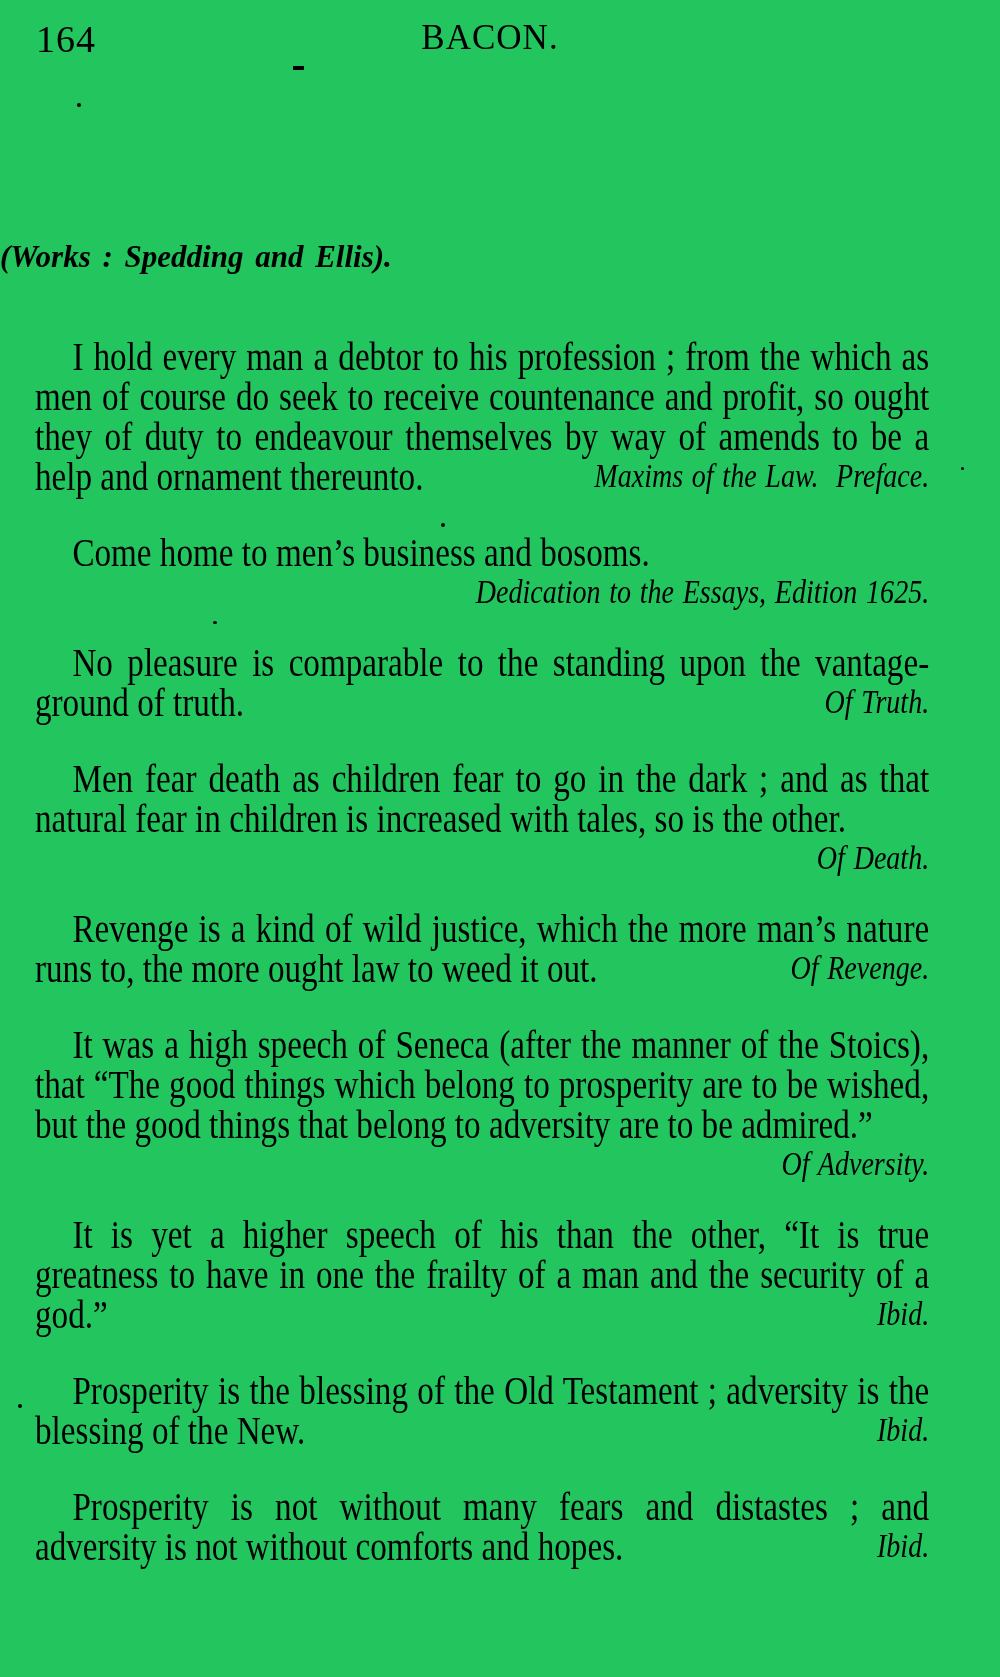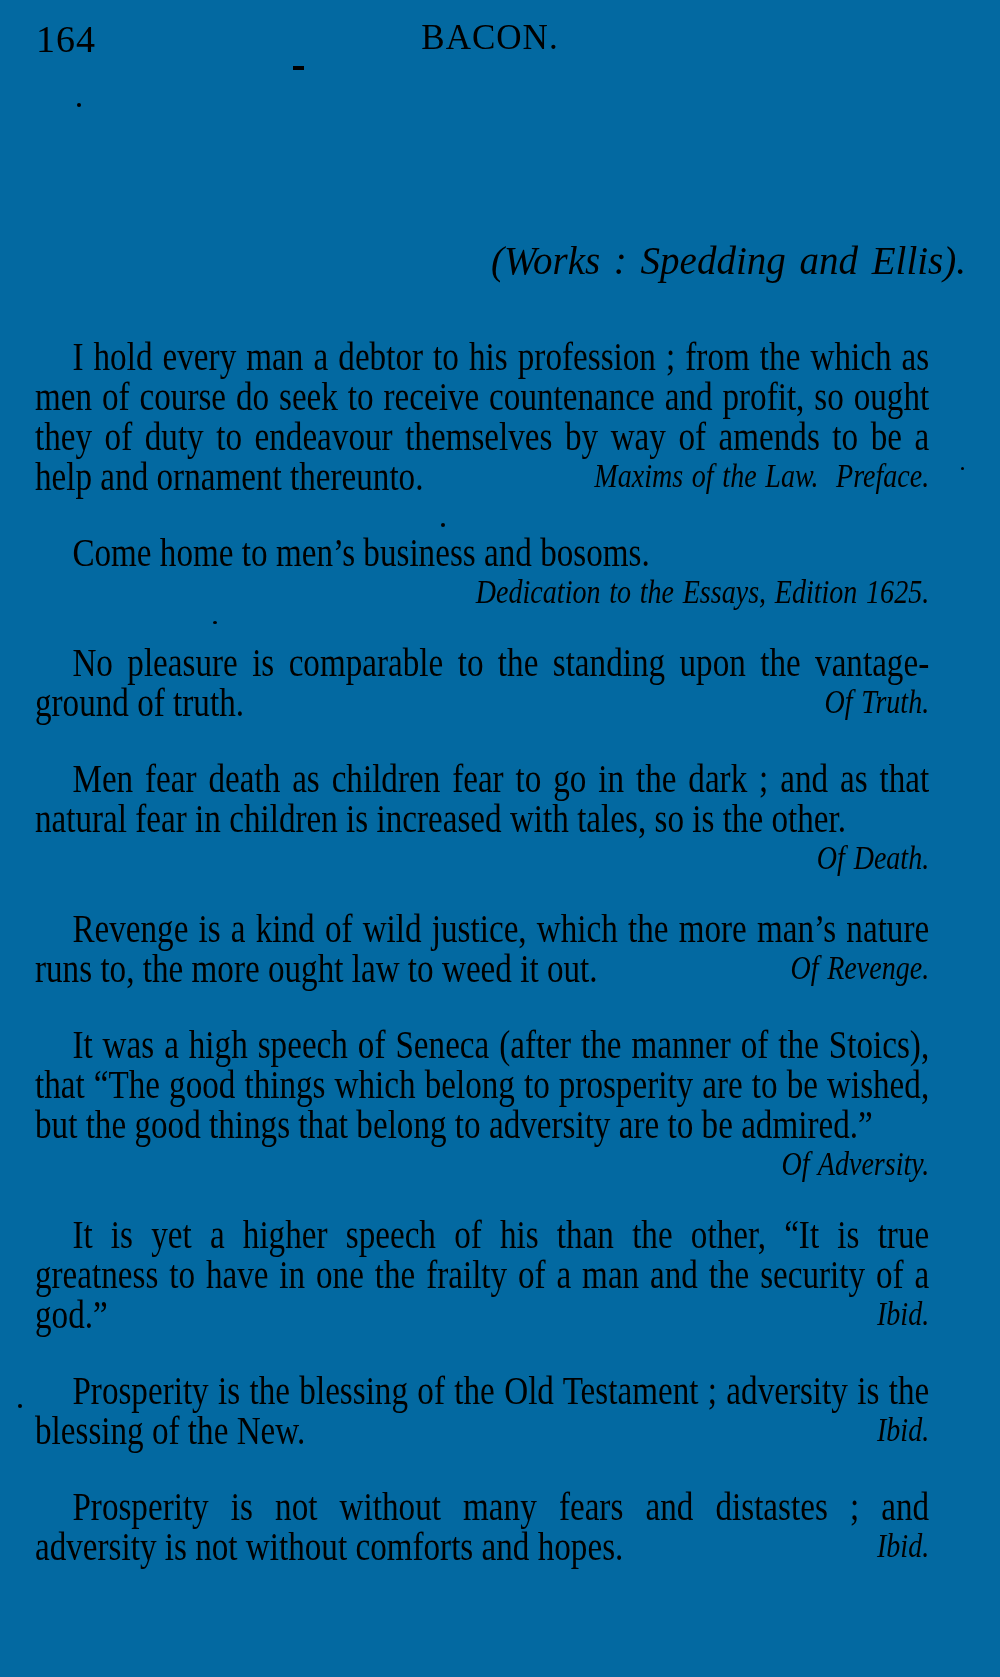--- a/index.html
+++ b/index.html
@@ -1,20 +1,20 @@
 <!DOCTYPE html>
 <html><head>
 <meta charset="utf-8">
 <style>
   html,body{margin:0;padding:0;background:#777;}
   #page{
     position:relative;
     width:1000px;height:1677px;
     margin:0 auto;
-    background:#0369a1;
+    background:#22c55e;
     color:#000000;
     font-family:"Liberation Serif","DejaVu Serif",serif;
     overflow:hidden;
   }
   .page-number{
     position:absolute;left:36px;top:20px;
     font-size:38px;line-height:1;
     letter-spacing:1px;
   }
   .running-head{
@@ -25,24 +25,25 @@
   .main-heading{
     position:absolute;left:0;top:144px;width:972px;
     text-align:center;
     font-size:46px;line-height:1;
     letter-spacing:1px;word-spacing:12px;
     white-space:nowrap;
   }
   .main-heading .condense{display:inline-block;transform:scaleX(0.88);transform-origin:50% 50%;}
   .works-line{
     position:absolute;left:0;top:240px;width:966px;
-    text-align:right;
+    text-align:left;
     font-style:italic;
-    font-size:39px;line-height:1.1;
+    font-size:31px;line-height:1.1;
     word-spacing:4px;
+    font-weight:bold;
   }
   .content{
     position:absolute;left:35px;top:337px;
     width:1052px;
     transform:scaleX(0.85);
     transform-origin:0 0;
   }
   .quote{
     margin:0 0 36px 0;
     font-size:39px;line-height:40px;

